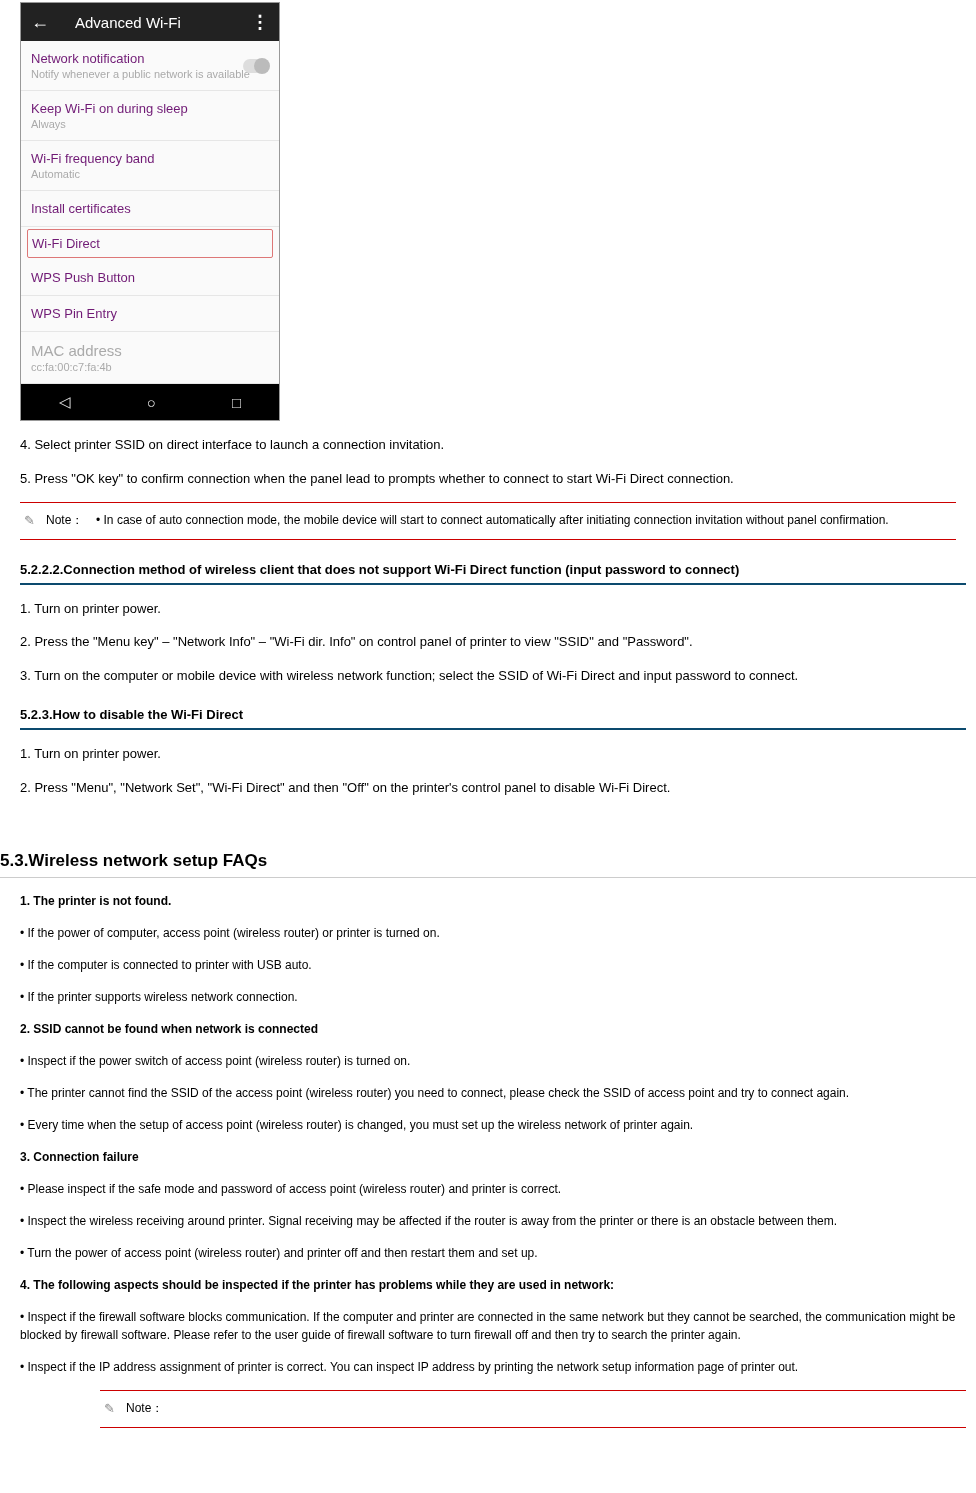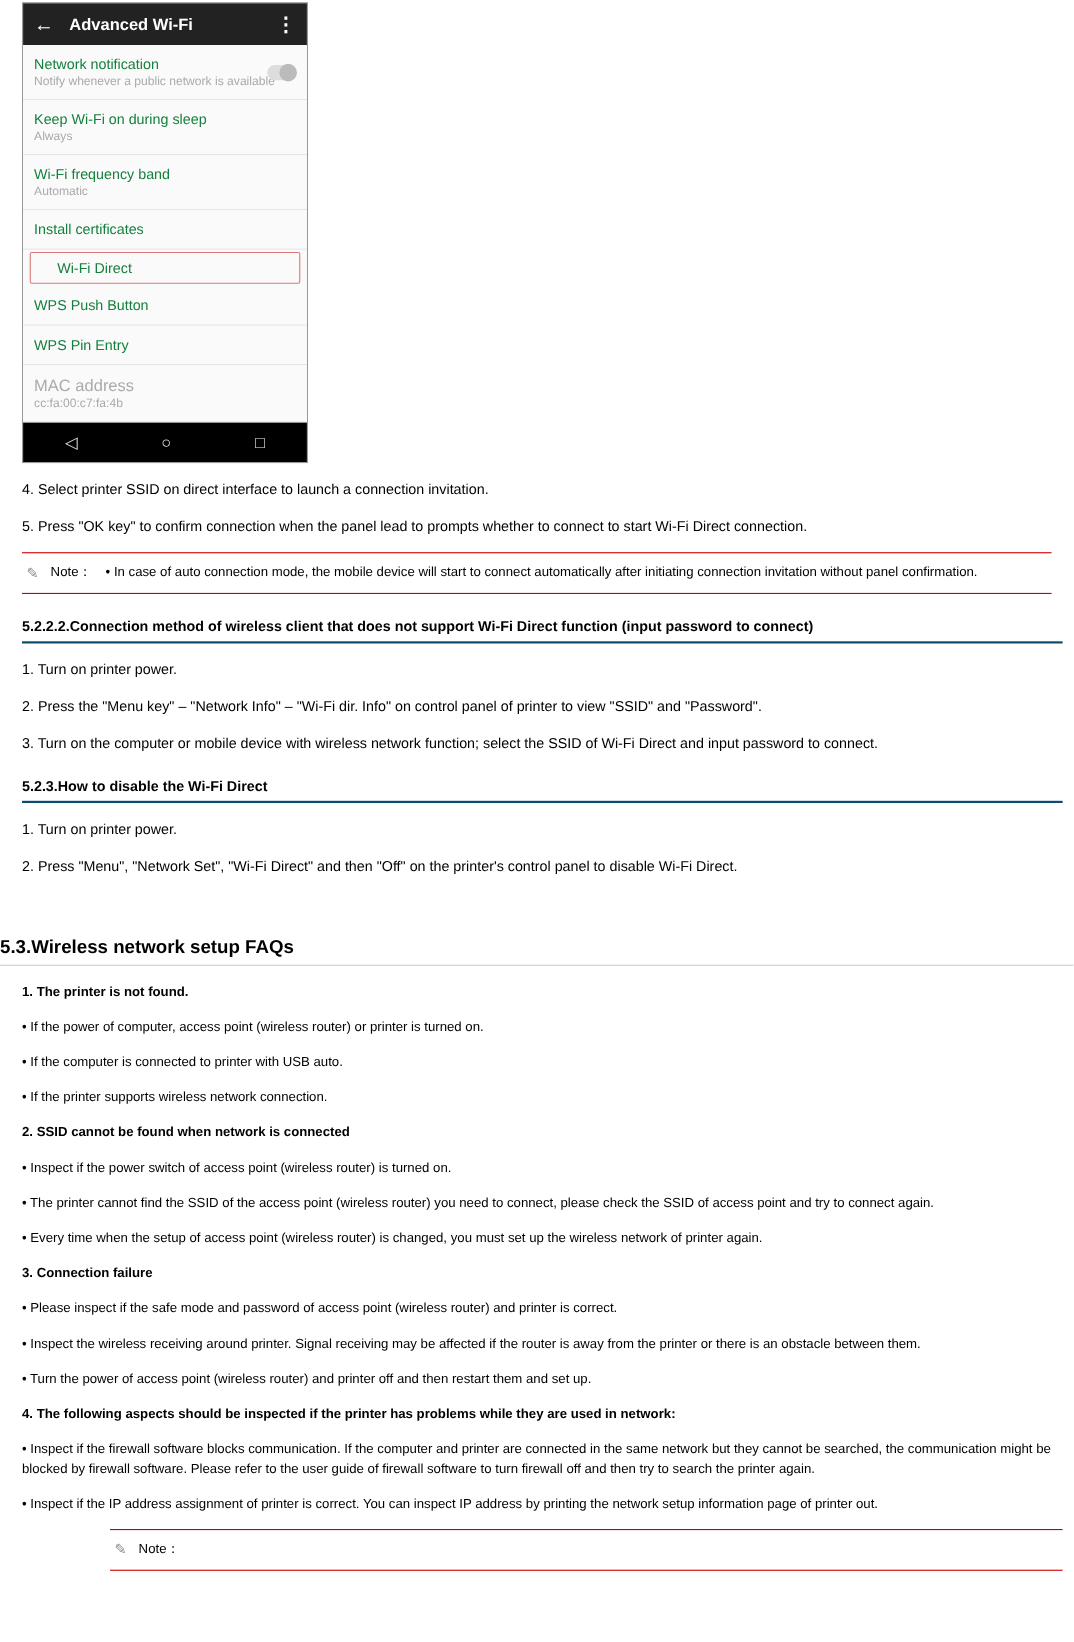--- a/index.html
+++ b/index.html
@@ -3,35 +3,35 @@
 <meta charset="utf-8">
 <style>
   * { box-sizing: border-box; margin: 0; padding: 0; }
   body { font-family: Arial, Helvetica, sans-serif; color: #000; background: #fff; width: 976px; }
   .content { padding: 0 10px 30px 10px; }
   .phone {
     width: 260px; margin: 2px 0 0 10px; background: #fff; border: 1px solid #999;
   }
   .phone-top { background: #222; color: #fff; display: flex; align-items: center; padding: 8px 10px; font-size: 15px; }
   .phone-top .back { font-size: 18px; margin-right: 14px; }
-  .phone-top .title { flex: 1; font-weight: 700; }
+  .phone-top .title { flex: 1; font-weight: 400; margin-left: 12px; }
   .phone-top .menu { font-size: 18px; font-weight: bold; }
   .phone-body { background: #fafafa; }
   .p-item { padding: 10px 10px 10px 10px; border-bottom: 1px solid #e6e6e6; position: relative; }
-  .p-item .label { font-size: 13px; color: #15803d; }
+  .p-item .label { font-size: 13px; color: #701a75; }
   .p-item .sub { font-size: 11px; color: #aaa; margin-top: 2px; }
   .p-item .toggle {
     position: absolute; right: 10px; top: 50%; transform: translateY(-50%);
     width: 26px; height: 14px; border-radius: 8px; background: #ddd;
   }
   .p-item .toggle::after {
     content: ""; position: absolute; right: -1px; top: -1px; width: 16px; height: 16px;
     border-radius: 50%; background: #bbb;
   }
-  .p-item.highlight { border: 1px solid #d77; border-radius: 2px; margin: 2px 6px; padding: 6px 24px; }
+  .p-item.highlight { border: 1px solid #d77; border-radius: 2px; margin: 2px 6px; padding: 6px 4px; }
   .p-item.small .label { color: #aaa; font-size: 15px; }
   .phone-nav { background: #000; color: #fff; display: flex; justify-content: space-around; align-items: center; height: 36px; font-size: 15px; }
   .phone-nav span { opacity: .9; }
 
   p.para { font-size: 13px; margin: 14px 0 0 10px; line-height: 1.5; }
   p.bullet { font-size: 12px; margin: 14px 0 0 10px; line-height: 1.5; }
   p.bold { font-weight: bold; }
   h3 { font-size: 13px; font-weight: bold; margin: 22px 0 8px 10px; padding-bottom: 6px; border-bottom: 2px solid #0c4a6e; }
   h2 { font-size: 17px; font-weight: bold; margin: 24px 0 8px 0; padding-bottom: 6px; border-bottom: 1px solid #ccc; }
 

